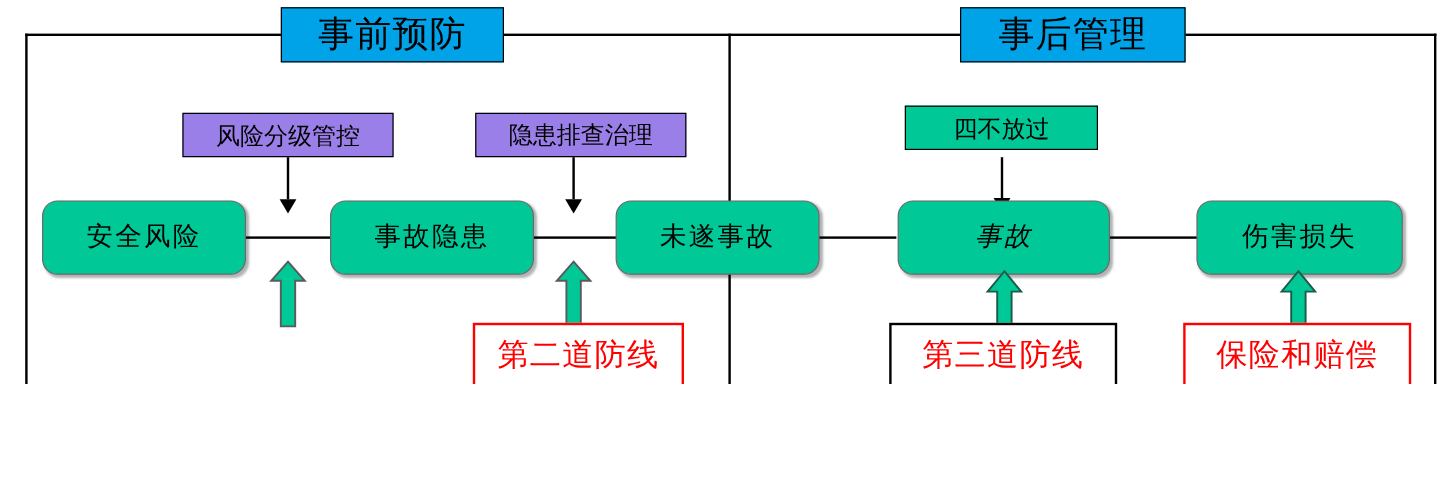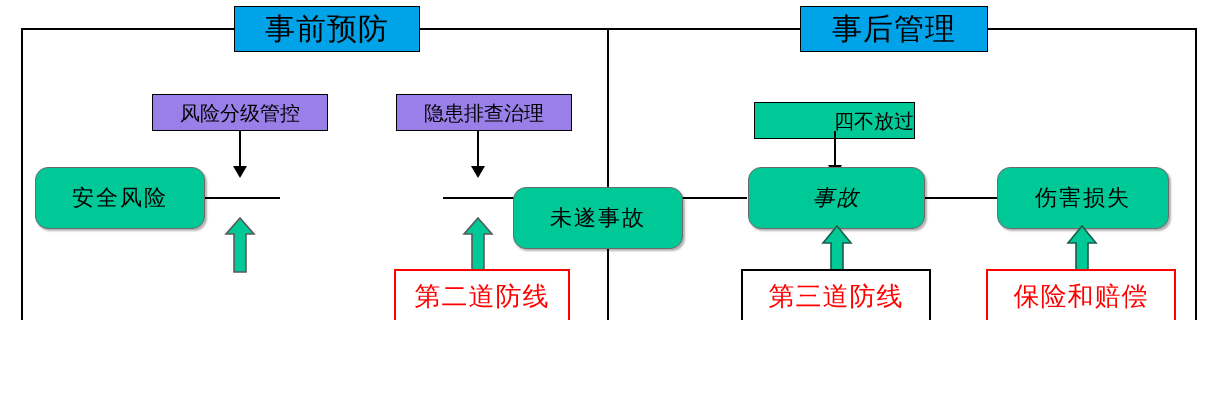--- a/index.html
+++ b/index.html
@@ -160,21 +160,21 @@
   </div>
 
   <div class="tag-purple" style="left:152px; top:94px; width:176px; height:37px;">
     <span>风险分级管控</span>
   </div>
 
   <div class="tag-purple" style="left:396px; top:94px; width:176px; height:37px;font-family:Liberation Serif, serif;">
     <span>隐患排查治理</span>
   </div>
 
-  <div class="tag-green" style="left:754px; top:102px; width:161px; height:37px;justify-content:flex-end;">
+  <div class="tag-green" style="left:754px; top:88px; width:161px; height:37px;">
     <span>四不放过</span>
   </div>
 
   <div class="conn-v" style="left:239px; top:131px; height:35px;"></div>
   <div class="arrow-down-head" style="left:233px; top:166px;"></div>
 
   <div class="conn-v" style="left:477px; top:131px; height:35px;"></div>
   <div class="arrow-down-head" style="left:471px; top:166px;"></div>
 
   <div class="conn-v" style="left:834px; top:131px; height:34px;"></div>
@@ -182,22 +182,25 @@
 
   <div class="conn-h" style="left:204px; top:197px; width:76px;"></div>
   <div class="conn-h" style="left:443px; top:197px; width:76px;"></div>
   <div class="conn-h" style="left:680px; top:197px; width:67px;"></div>
   <div class="conn-h" style="left:923px; top:197px; width:76px;"></div>
 
   <div class="node-box" style="left:35px; top:167px; width:170px; height:62px;">
     <span>安全风险</span>
   </div>
 
-
-  <div class="node-box" style="left:513px; top:167px; width:170px; height:62px;margin-top:20px;">
+  <div class="node-box" style="left:275px; top:167px; width:170px; height:62px;">
+    <span>事故隐患</span>
+  </div>
+
+  <div class="node-box" style="left:513px; top:167px; width:170px; height:62px;">
     <span>未遂事故</span>
   </div>
 
   <div class="node-box" style="left:748px; top:167px; width:177px; height:62px;font-style:italic;">
     <span>事故</span>
   </div>
 
   <div class="node-box" style="left:997px; top:167px; width:172px; height:62px;">
     <span>伤害损失</span>
   </div>

